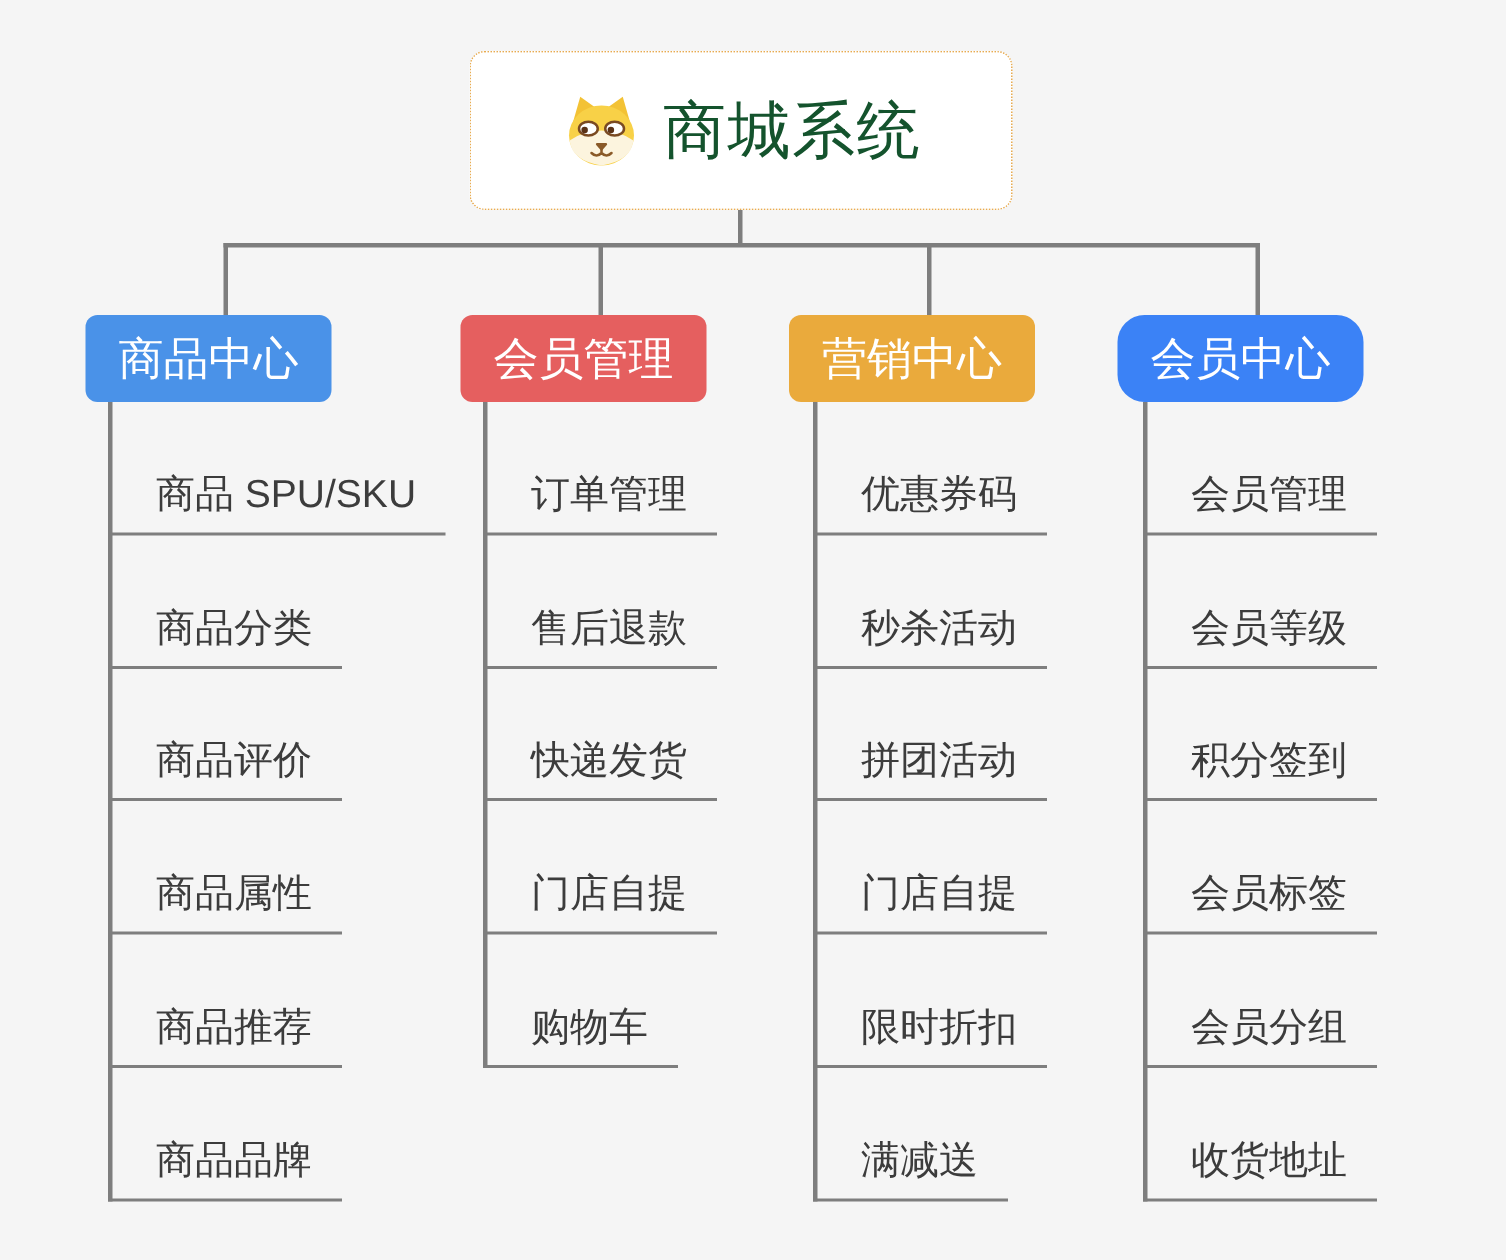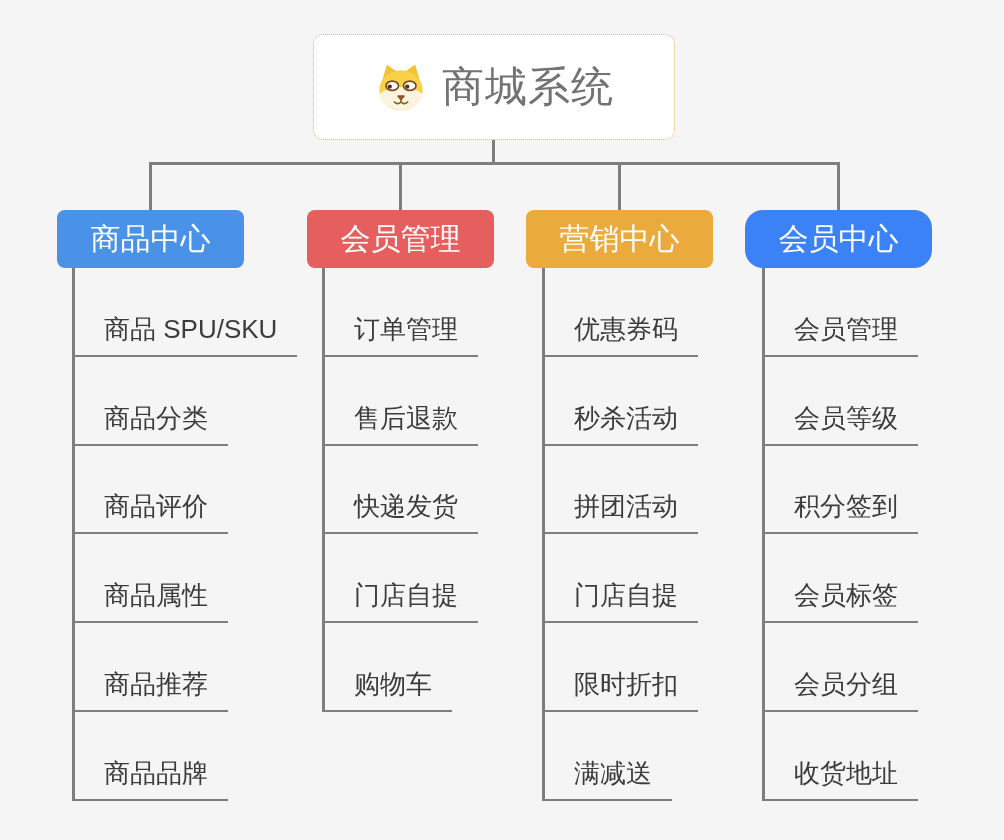--- a/index.html
+++ b/index.html
@@ -23,26 +23,26 @@
   .drop.d3{left:618px;}
   .drop.d4{left:837px;}
   
   .root{
     position:absolute;left:313px;top:34px;width:362px;height:106px;
     background:#ffffff;border:1px dotted #e8ab50;border-radius:10px;
     display:flex;align-items:center;justify-content:center;gap:14px;
     box-sizing:border-box;cursor:pointer;
   }
   .root-title{
-    font-size:42px;color:#737373;letter-spacing:1px;white-space:nowrap;
+    font-size:42px;color:#14532d;letter-spacing:1px;white-space:nowrap;
   }
   .root-icon{width:54px;height:50px;flex:0 0 auto;}
   
   .branch{
-    position:absolute;top:210px;width:187px;height:58px;
+    position:absolute;top:210px;width:164px;height:58px;
     border-radius:8px;display:flex;align-items:center;justify-content:center;
     color:#ffffff;font-size:30px;white-space:nowrap;cursor:pointer;
   }
   .branch.b1{left:57px;}
   .branch.b2{left:307px;}
   .branch.b3{left:526px;}
   .branch.b4{left:745px;}
   
   .column{position:absolute;top:268px;width:250px;}
   .column.c1{left:72px;}

